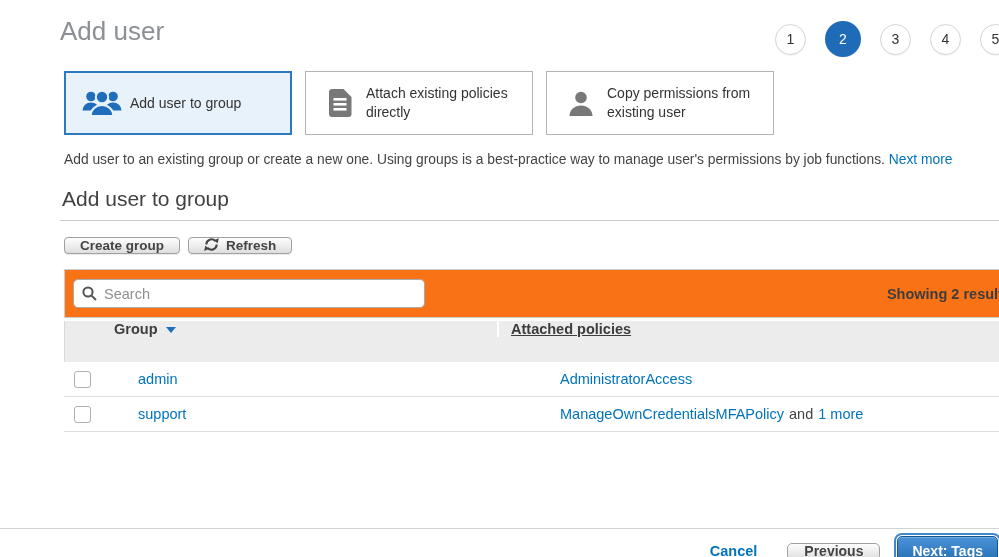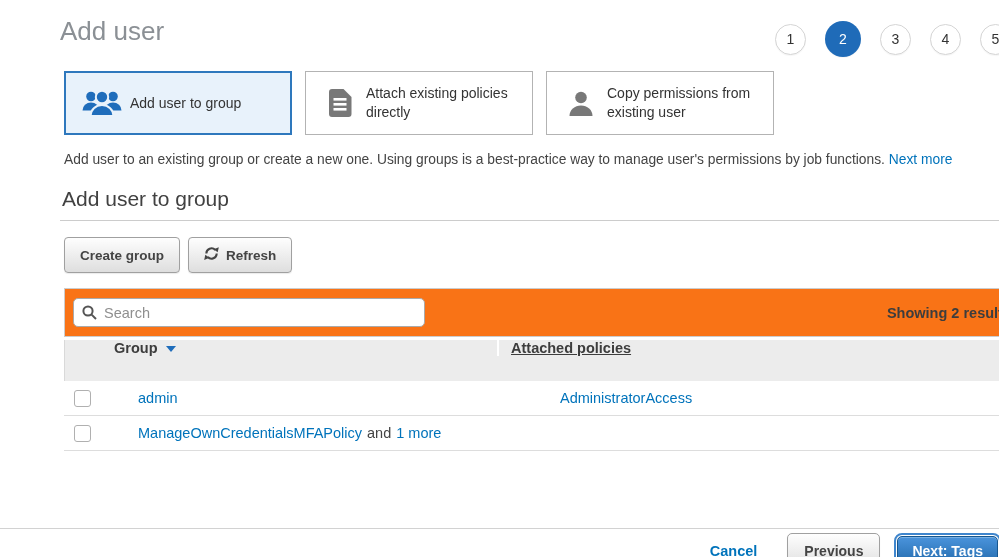--- a/index.html
+++ b/index.html
@@ -30,21 +30,21 @@
   .card.selected .card-icon{flex-basis:56px;}
   .card-label{font-size:14px;color:#333;line-height:19px;padding-right:4px;}
 
   .desc{margin:17px 28px 0 32px;font-size:13.8px;color:#444;white-space:nowrap;}
   a.link{color:#0073bb;text-decoration:none;cursor:pointer;}
 
   
   .group-title{margin:20px 28px 0 30px;font-size:21px;color:#414141;font-weight:normal;}
   .group-rule{border:none;border-top:1px solid #ccc;margin:9px 28px 0 28px;}
   .btn-row{margin:16px 0 0 32px;display:flex;gap:8px;}
-  .btn{display:inline-flex;align-items:center;gap:7px;height:36px;padding:0 15px;box-sizing:border-box;
+  .btn{display:inline-flex;align-items:center;gap:7px;height:17px;padding:0 15px;box-sizing:border-box;
        border:1px solid #a0a0a0;border-radius:4px;background:linear-gradient(#fefefe,#dedede);
        font-family:"Liberation Sans",sans-serif;font-size:13.5px;font-weight:bold;color:#444;cursor:pointer;
        box-shadow:0 1px 1px rgba(0,0,0,.08);justify-content:center;}
 
   
   .table{margin:15px 0 0 32px;width:960px;}
   .toolbar{box-sizing:border-box;height:49px;background:#f97316;border:1px solid #ccc;
            display:flex;align-items:center;justify-content:space-between;padding:0 12px 0 8px;}
   .search{position:relative;}
   .search input{box-sizing:border-box;width:352px;height:29px;border:1px solid #aaa;border-radius:5px;
@@ -198,20 +198,23 @@
       </div>
       <div class="td-policies">
         <a class="link">AdministratorAccess</a>
       </div>
     </div>
 
     <div class="trow">
       <div class="td-check">
         <span class="checkbox"></span>
       </div>
+      <div class="td-group">
+        <a class="link">support</a>
+      </div>
       <div class="td-policies">
         <a class="link">ManageOwnCredentialsMFAPolicy</a><span class="and-text">and</span><a class="link">1 more</a>
       </div>
     </div>
   </div>
 
   <div class="footer">
     <div class="footer-bar">
       <a class="link cancel">Cancel</a>
       <button class="btn btn-prev">Previous</button>

